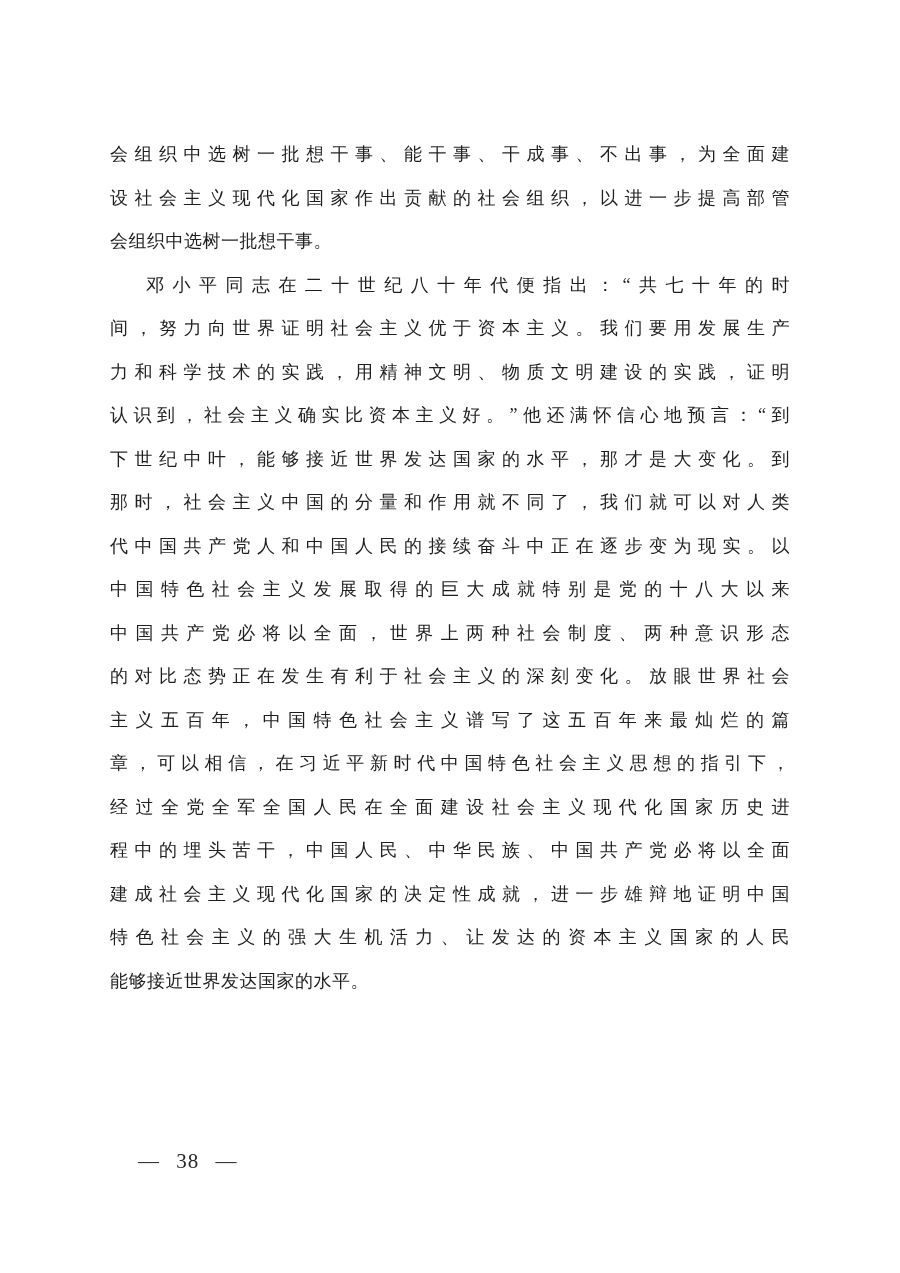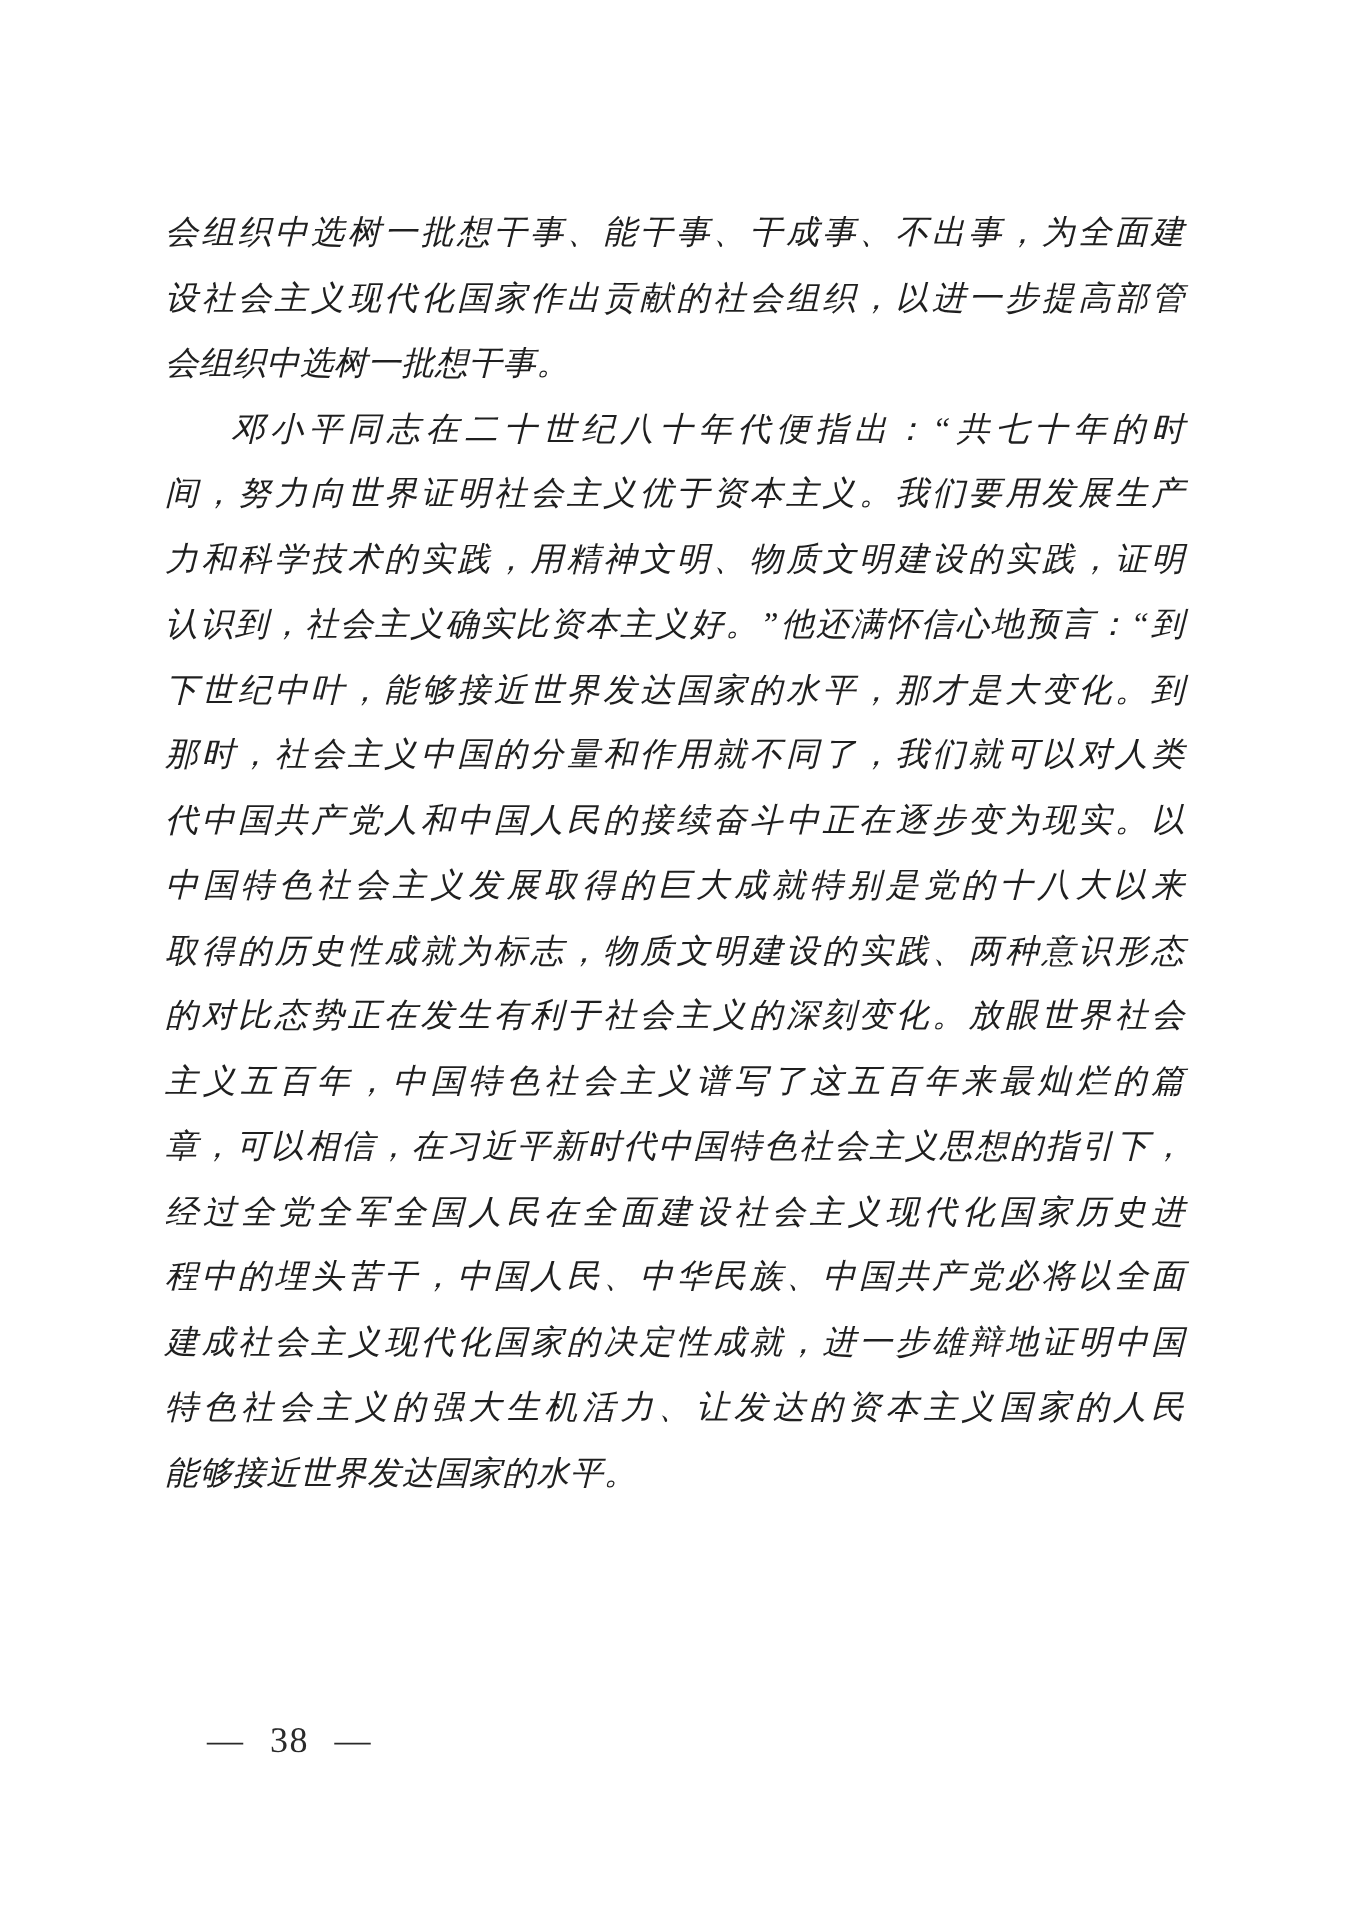--- a/index.html
+++ b/index.html
@@ -18,39 +18,38 @@
   }
   .body-text {
     position: absolute;
     left: 110px;
     top: 133px;
     width: 680px;
   }
   .line {
     height: 43.5px;
     line-height: 43.5px;
-    font-size: 22px;
+    font-size: 18px;
     letter-spacing: 0.5px;
     text-align: justify;
     text-align-last: justify;
     white-space: normal;
     overflow: visible;
-    font-style: italic;
   }
   .line.end {
     text-align-last: left;
   }
   .line.indent {
     text-indent: 2em;
   }
   .page-number {
     position: absolute;
     left: 138px;
     top: 1146px;
-    font-size: 24px;
+    font-size: 21px;
     line-height: 30px;
     color: #2a2a2a;
     word-spacing: 10px;
     letter-spacing: 1px;
   }
 </style>
 </head>
 <body>
 
 <div class="page">
@@ -60,21 +59,21 @@
     <div class="line">设社会主义现代化国家作出贡献的社会组织，以进一步提高部管</div>
     <div class="line end">会组织中选树一批想干事。</div>
     <div class="line indent">邓小平同志在二十世纪八十年代便指出：“共七十年的时</div>
     <div class="line">间，努力向世界证明社会主义优于资本主义。我们要用发展生产</div>
     <div class="line">力和科学技术的实践，用精神文明、物质文明建设的实践，证明</div>
     <div class="line">认识到，社会主义确实比资本主义好。”他还满怀信心地预言：“到</div>
     <div class="line">下世纪中叶，能够接近世界发达国家的水平，那才是大变化。到</div>
     <div class="line">那时，社会主义中国的分量和作用就不同了，我们就可以对人类</div>
     <div class="line">代中国共产党人和中国人民的接续奋斗中正在逐步变为现实。以</div>
     <div class="line">中国特色社会主义发展取得的巨大成就特别是党的十八大以来</div>
-    <div class="line">取得的历史性成就为标志，物质文明建设的实践、两种意识形态</div>
+    <div class="line">中国共产党必将以全面，世界上两种社会制度、两种意识形态</div>
     <div class="line">的对比态势正在发生有利于社会主义的深刻变化。放眼世界社会</div>
     <div class="line">主义五百年，中国特色社会主义谱写了这五百年来最灿烂的篇</div>
     <div class="line">章，可以相信，在习近平新时代中国特色社会主义思想的指引下，</div>
     <div class="line">经过全党全军全国人民在全面建设社会主义现代化国家历史进</div>
     <div class="line">程中的埋头苦干，中国人民、中华民族、中国共产党必将以全面</div>
     <div class="line">建成社会主义现代化国家的决定性成就，进一步雄辩地证明中国</div>
     <div class="line">特色社会主义的强大生机活力、让发达的资本主义国家的人民</div>
     <div class="line end">能够接近世界发达国家的水平。</div>
   </div>
 

